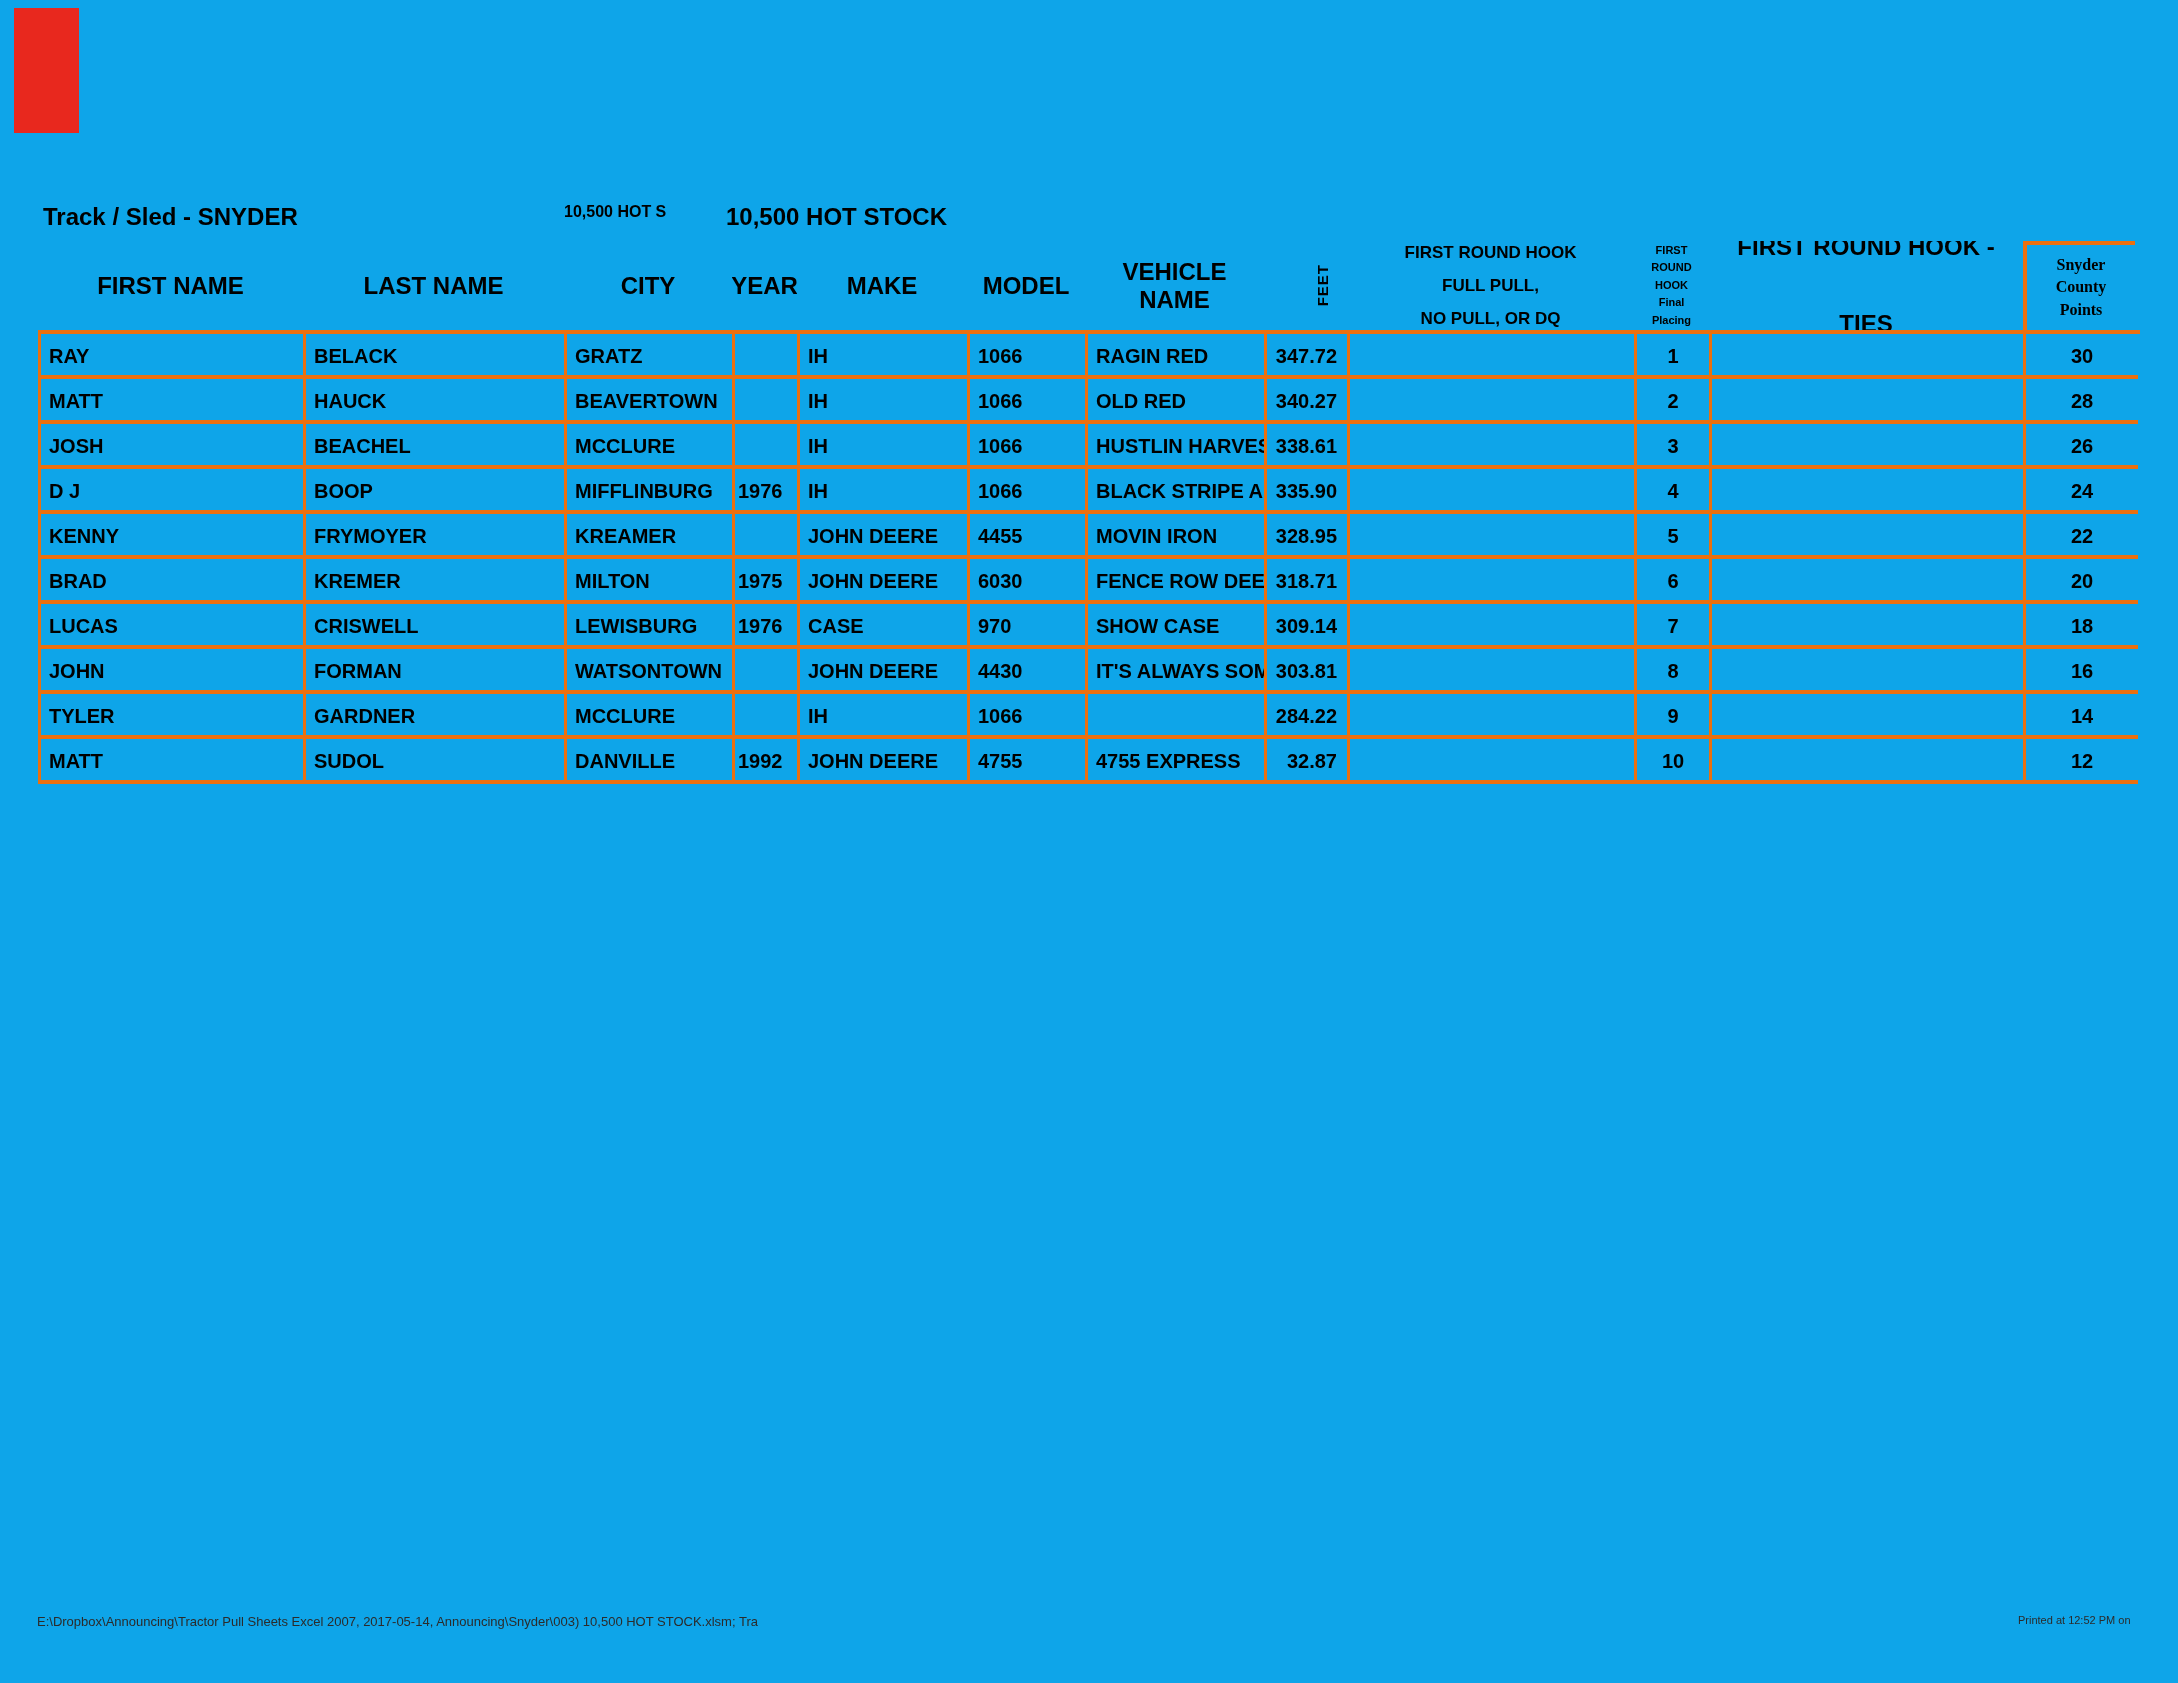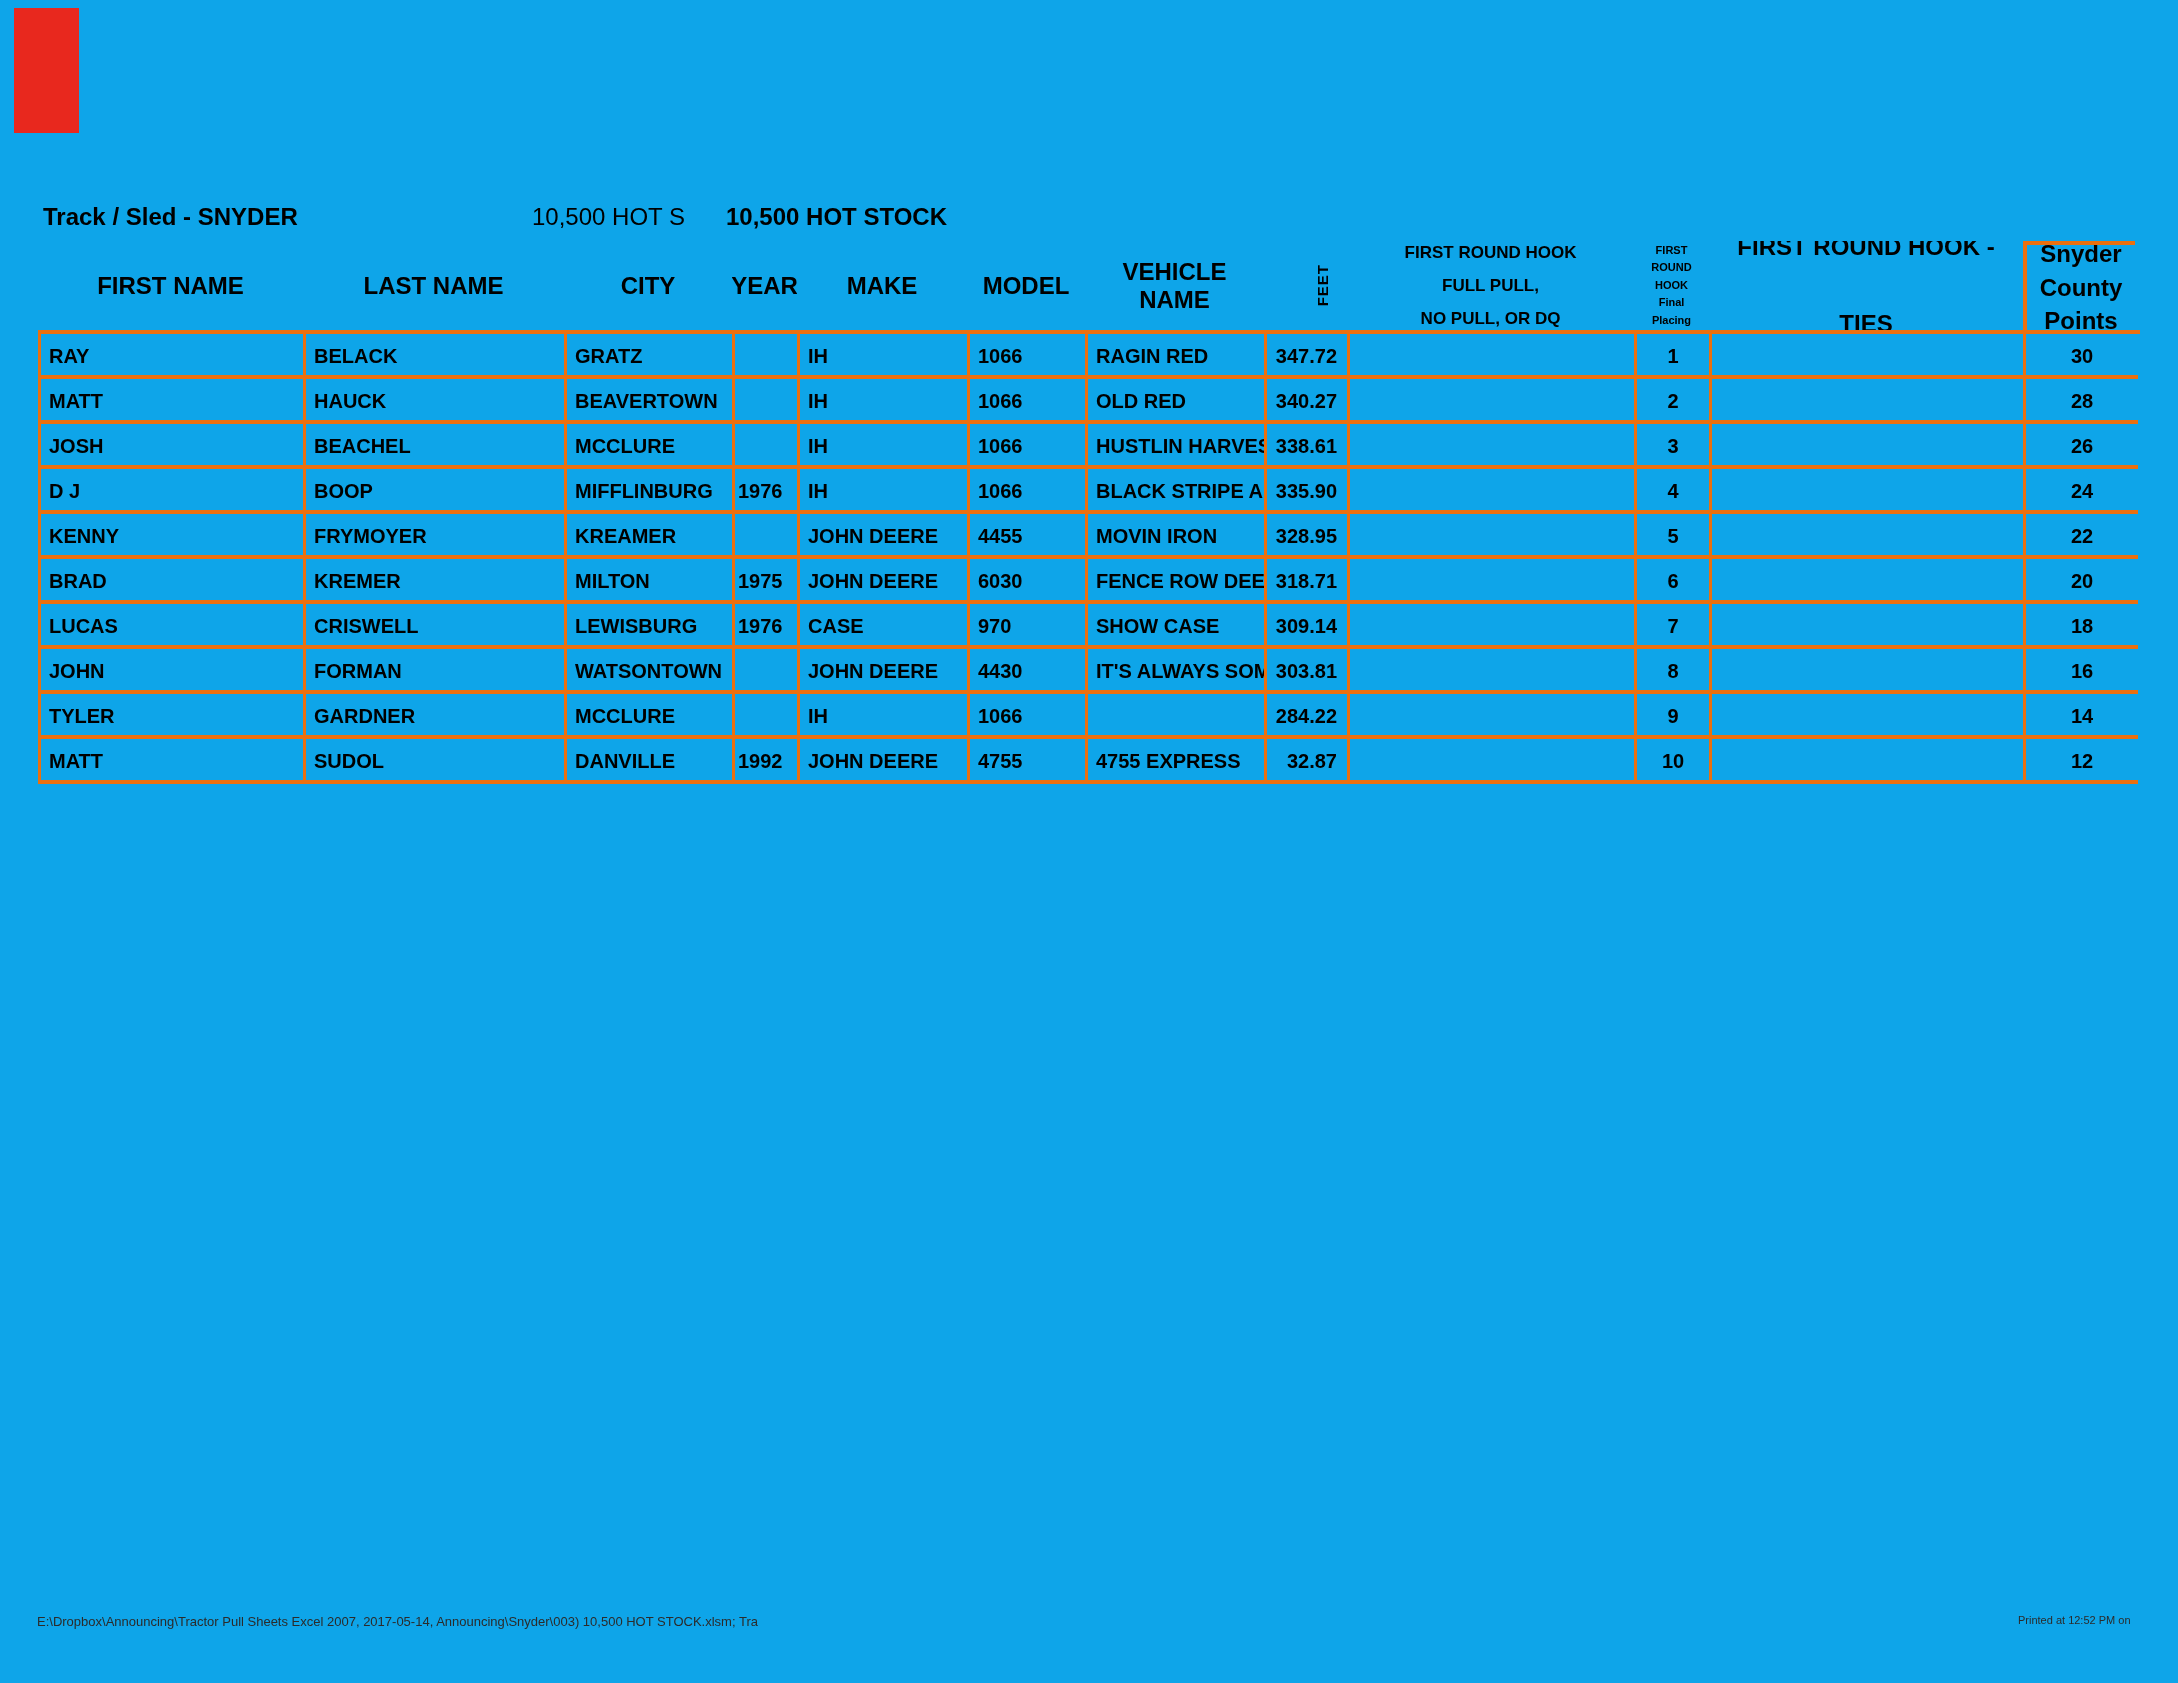--- a/index.html
+++ b/index.html
@@ -4,33 +4,33 @@
 <style>
   html,body{margin:0;padding:0;background:#ffffff;}
   .sheet{
     position:relative;width:2178px;height:1683px;background:#0ea5e9;
     font-family:"Liberation Sans",sans-serif;color:#000;overflow:hidden;
     --o:#EA700F;
   }
   .red-marker{position:absolute;left:14px;top:8px;width:65px;height:125px;background:#E8281E;}
   .title-row{position:absolute;left:0;top:203px;width:2178px;height:34px;}
   .track-label{position:absolute;left:43px;top:0;font-size:24px;font-weight:bold;white-space:nowrap;}
-  .class-clipped{position:absolute;left:532px;top:0;width:158px;overflow:hidden;font-size:24px;font-weight:normal;white-space:nowrap;}
+  .class-clipped{position:absolute;left:564px;top:0;width:158px;overflow:hidden;font-size:16px;font-weight:bold;white-space:nowrap;}
   .class-full{position:absolute;left:726px;top:0;font-size:24px;font-weight:bold;white-space:nowrap;}
 
   .cols{display:grid;grid-template-columns:265px 261px 168px 65px 170px 118px 179px 83px 287px 75px 314px 112px;}
 
   .thead{position:absolute;left:38px;top:241px;width:2099px;height:89px;}
   .th{display:flex;align-items:center;justify-content:center;text-align:center;font-weight:bold;font-size:24px;overflow:hidden;}
   .th-feet{justify-content:flex-end;align-items:center;padding-right:16px;box-sizing:border-box;}
   .feet-label{writing-mode:vertical-rl;transform:rotate(180deg);font-size:15px;font-weight:bold;letter-spacing:1px;}
   .th-hook{flex-direction:column;font-size:17px;line-height:1.95;}
   .th-placing{flex-direction:column;font-size:11px;line-height:1.6;}
   .th-ties{flex-direction:column;font-size:24px;line-height:1.75;gap:35px;}
-  .th-points{flex-direction:column;font-size:24px;line-height:1.4;border-left:4px solid var(--o);border-top:4px solid var(--o);box-sizing:border-box;}
+  .th-points{flex-direction:column;font-size:16px;line-height:1.4;border-left:4px solid var(--o);border-top:4px solid var(--o);box-sizing:border-box;font-family:Liberation Serif, serif;}
 
   .tbody{position:absolute;left:38px;top:330px;width:2099px;border-top:4px solid var(--o);border-left:3px solid var(--o);box-sizing:content-box;}
   .tr{}
   .td{
     height:45px;line-height:45px;border-right:3px solid var(--o);border-bottom:4px solid var(--o);
     font-weight:bold;font-size:20px;white-space:nowrap;overflow:hidden;
     padding-left:8px;box-sizing:border-box;
   }
   .td:last-child{border-right:none;}
   .td.num-right{text-align:right;padding-right:10px;padding-left:0;}

